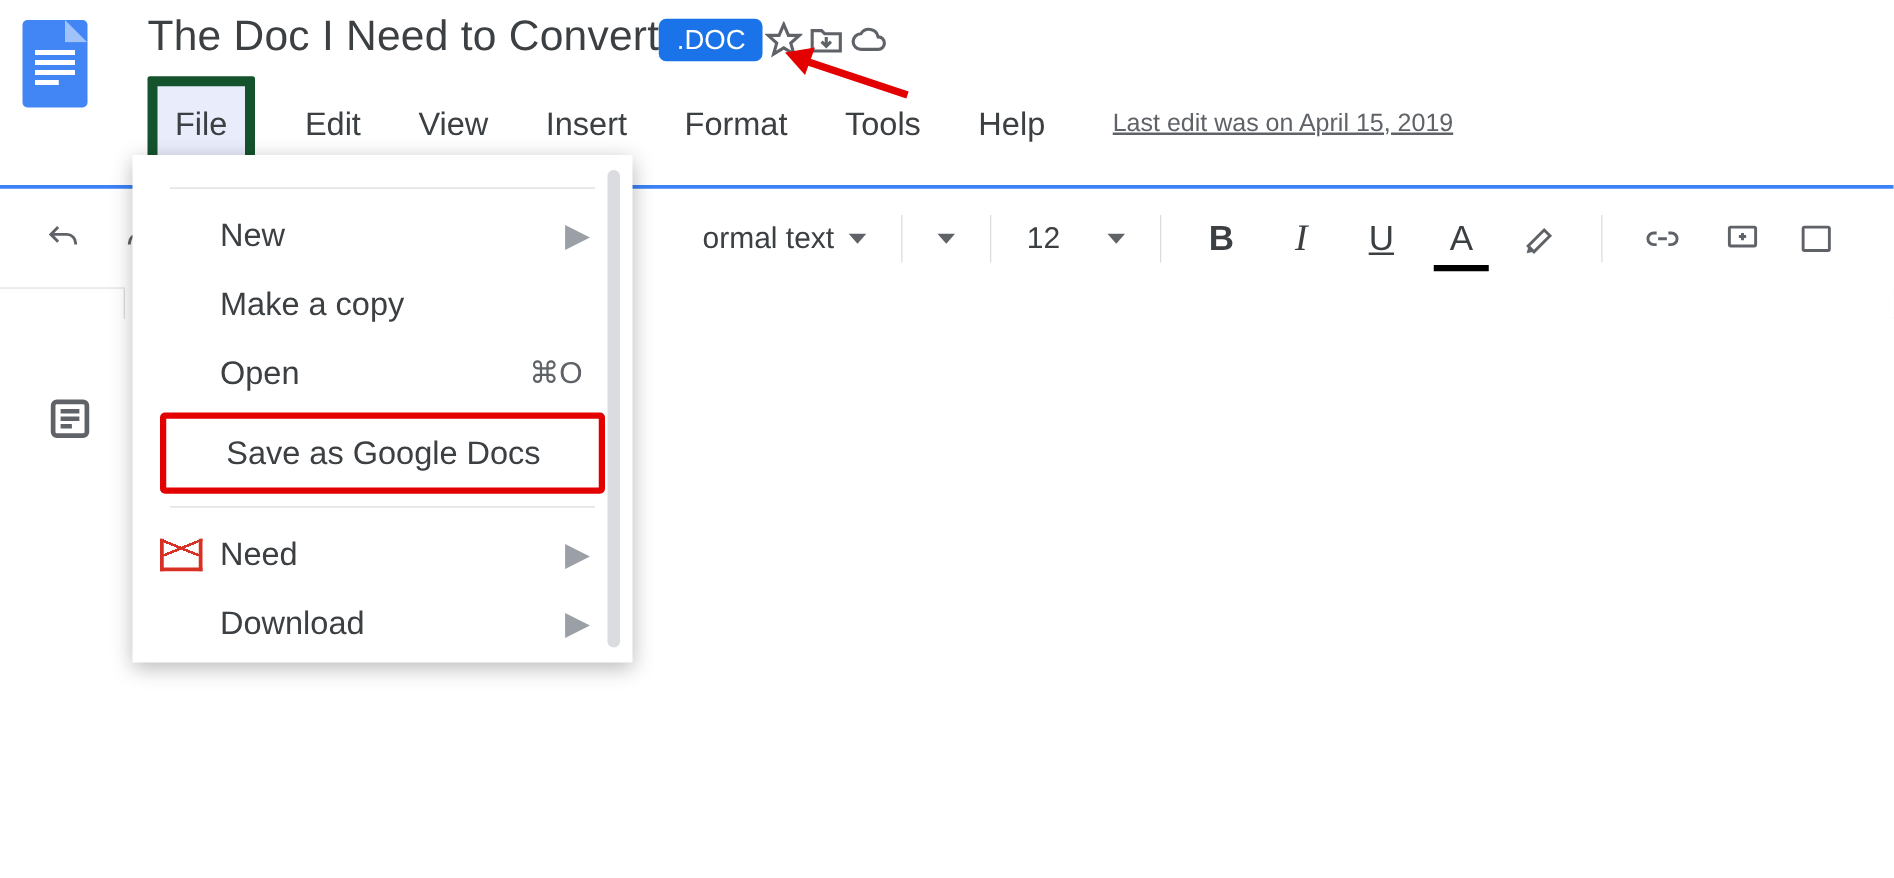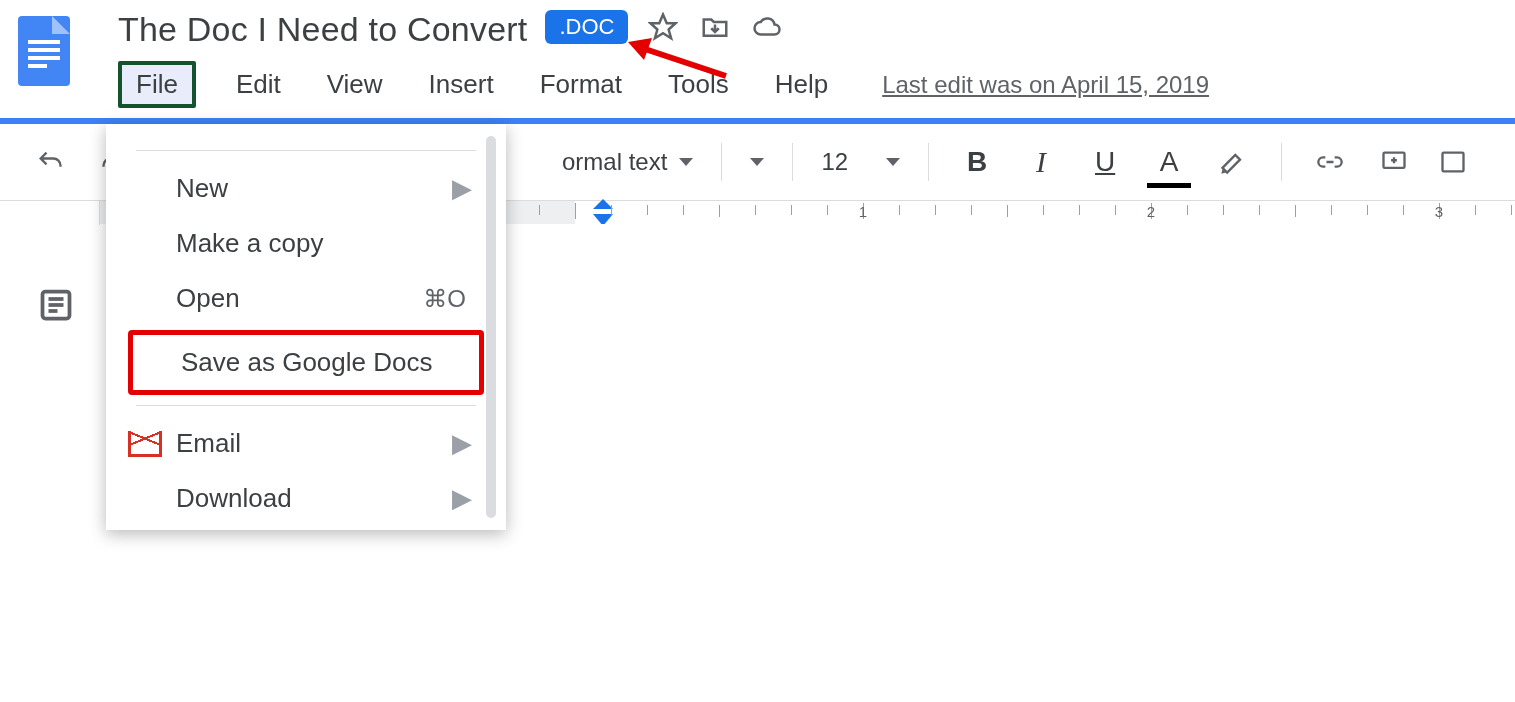--- a/index.html
+++ b/index.html
@@ -6,33 +6,33 @@
   body { width: 1515px; height: 702px; background: #fff; overflow: hidden; position: relative; }
 
   
   .header { padding: 10px 10px 0 18px; display: flex; align-items: flex-start; }
   .docs-logo { width: 52px; height: 70px; border-radius: 4px; background: #4285f4; position: relative; flex-shrink: 0; margin-top: 6px; }
   .docs-logo::before { content:""; position:absolute; top:0; right:0; width:18px; height:18px; background:#a0c2fa; clip-path: polygon(0 0,100% 100%,0 100%); }
   .docs-logo .lines { position:absolute; left:10px; right:10px; bottom:14px; }
   .docs-logo .lines span { display:block; height:4px; background:#fff; margin:4px 0; }
 
   .title-block { margin-left: 48px; }
-  .title-row { display:flex; align-items:flex-start; gap: 18px; }
+  .title-row { display:flex; align-items:flex-end; }
   .doc-title { font-size: 34px; color:#3c4043; letter-spacing:.2px; }
   .badge { background:#1a73e8; color:#fff; font-size:22px; font-weight:500; padding:4px 14px; border-radius:6px; }
   .title-icon { width:34px; height:34px; display:flex; align-items:center; justify-content:center; color:#5f6368; }
   .title-icon svg { width: 30px; height: 30px; stroke:#5f6368; fill:none; stroke-width:2; }
 
   .menubar { display:flex; align-items:center; gap: 34px; margin-top: 12px; font-size:26px; color:#3c4043; }
   .menubar .menu-item { padding:4px 6px; cursor:pointer; }
-  .menubar .active { background:#e8ecfb; border:4px solid #14532d; border-radius:2px; padding:4px 14px; }
-  .last-edit { font-size:24px; color:#5f6368; text-decoration: underline; margin-left: 14px; }
-
-  
-  .toolbar { border-top:6px solid #3b82f6; border-bottom:1px solid #dadce0; margin-top:10px; height:83px; display:flex; align-items:center; padding:0 30px; gap:24px; color:#5f6368; position:relative; }
+  .menubar .active { background:#e8ecfb; border:8px solid #14532d; border-radius:2px; padding:15px 14px; }
+  .last-edit { font-size:20px; color:#5f6368; text-decoration: underline; margin-left: 14px; }
+
+  
+  .toolbar { border-top:3px solid #3b82f6; border-bottom:1px solid #dadce0; margin-top:10px; height:83px; display:flex; align-items:center; padding:0 30px; gap:24px; color:#5f6368; position:relative; }
   .toolbar .tb-btn { display:flex; align-items:center; justify-content:center; width:40px; height:40px; cursor:pointer; }
   .toolbar svg { width:28px; height:28px; stroke:#5f6368; fill:none; stroke-width:2; }
   .toolbar .sep { width:1px; height:38px; background:#dadce0; margin:0 4px; }
   .dropdown { display:flex; align-items:center; gap:12px; font-size:24px; color:#3c4043; cursor:pointer; }
   .caret { width:0; height:0; border-left:7px solid transparent; border-right:7px solid transparent; border-top:8px solid #5f6368; }
   .bold { font-weight:700; font-size:28px; color:#3c4043; }
   .italic { font-style:italic; font-family:'Times New Roman',serif; font-size:30px; color:#3c4043; }
   .underline { text-decoration: underline; font-size:28px; color:#3c4043; }
   .text-color { position:relative; font-size:28px; color:#3c4043; }
   .text-color::after { content:""; position:absolute; left:-2px; right:-2px; bottom:-6px; height:5px; background:#000; }
@@ -250,21 +250,21 @@
       <span class="sc">⌘O</span>
     </div>
   <div class="highlight-box">
     <div class="fm-item">
         <span>Save as Google Docs</span>
       </div>
   </div>
   <div class="fm-divider"></div>
   <div class="fm-item">
     <span class="fm-icon gmail-icon"></span>
-    <span>Email</span>
+    <span>Need</span>
       <span class="sub">▶</span>
   </div>
   <div class="fm-item">
       <span>Download</span>
       <span class="sub">▶</span>
     </div>
 </div>
 
 <div class="red-arrow">
   <svg viewBox="0 0 110 44">

